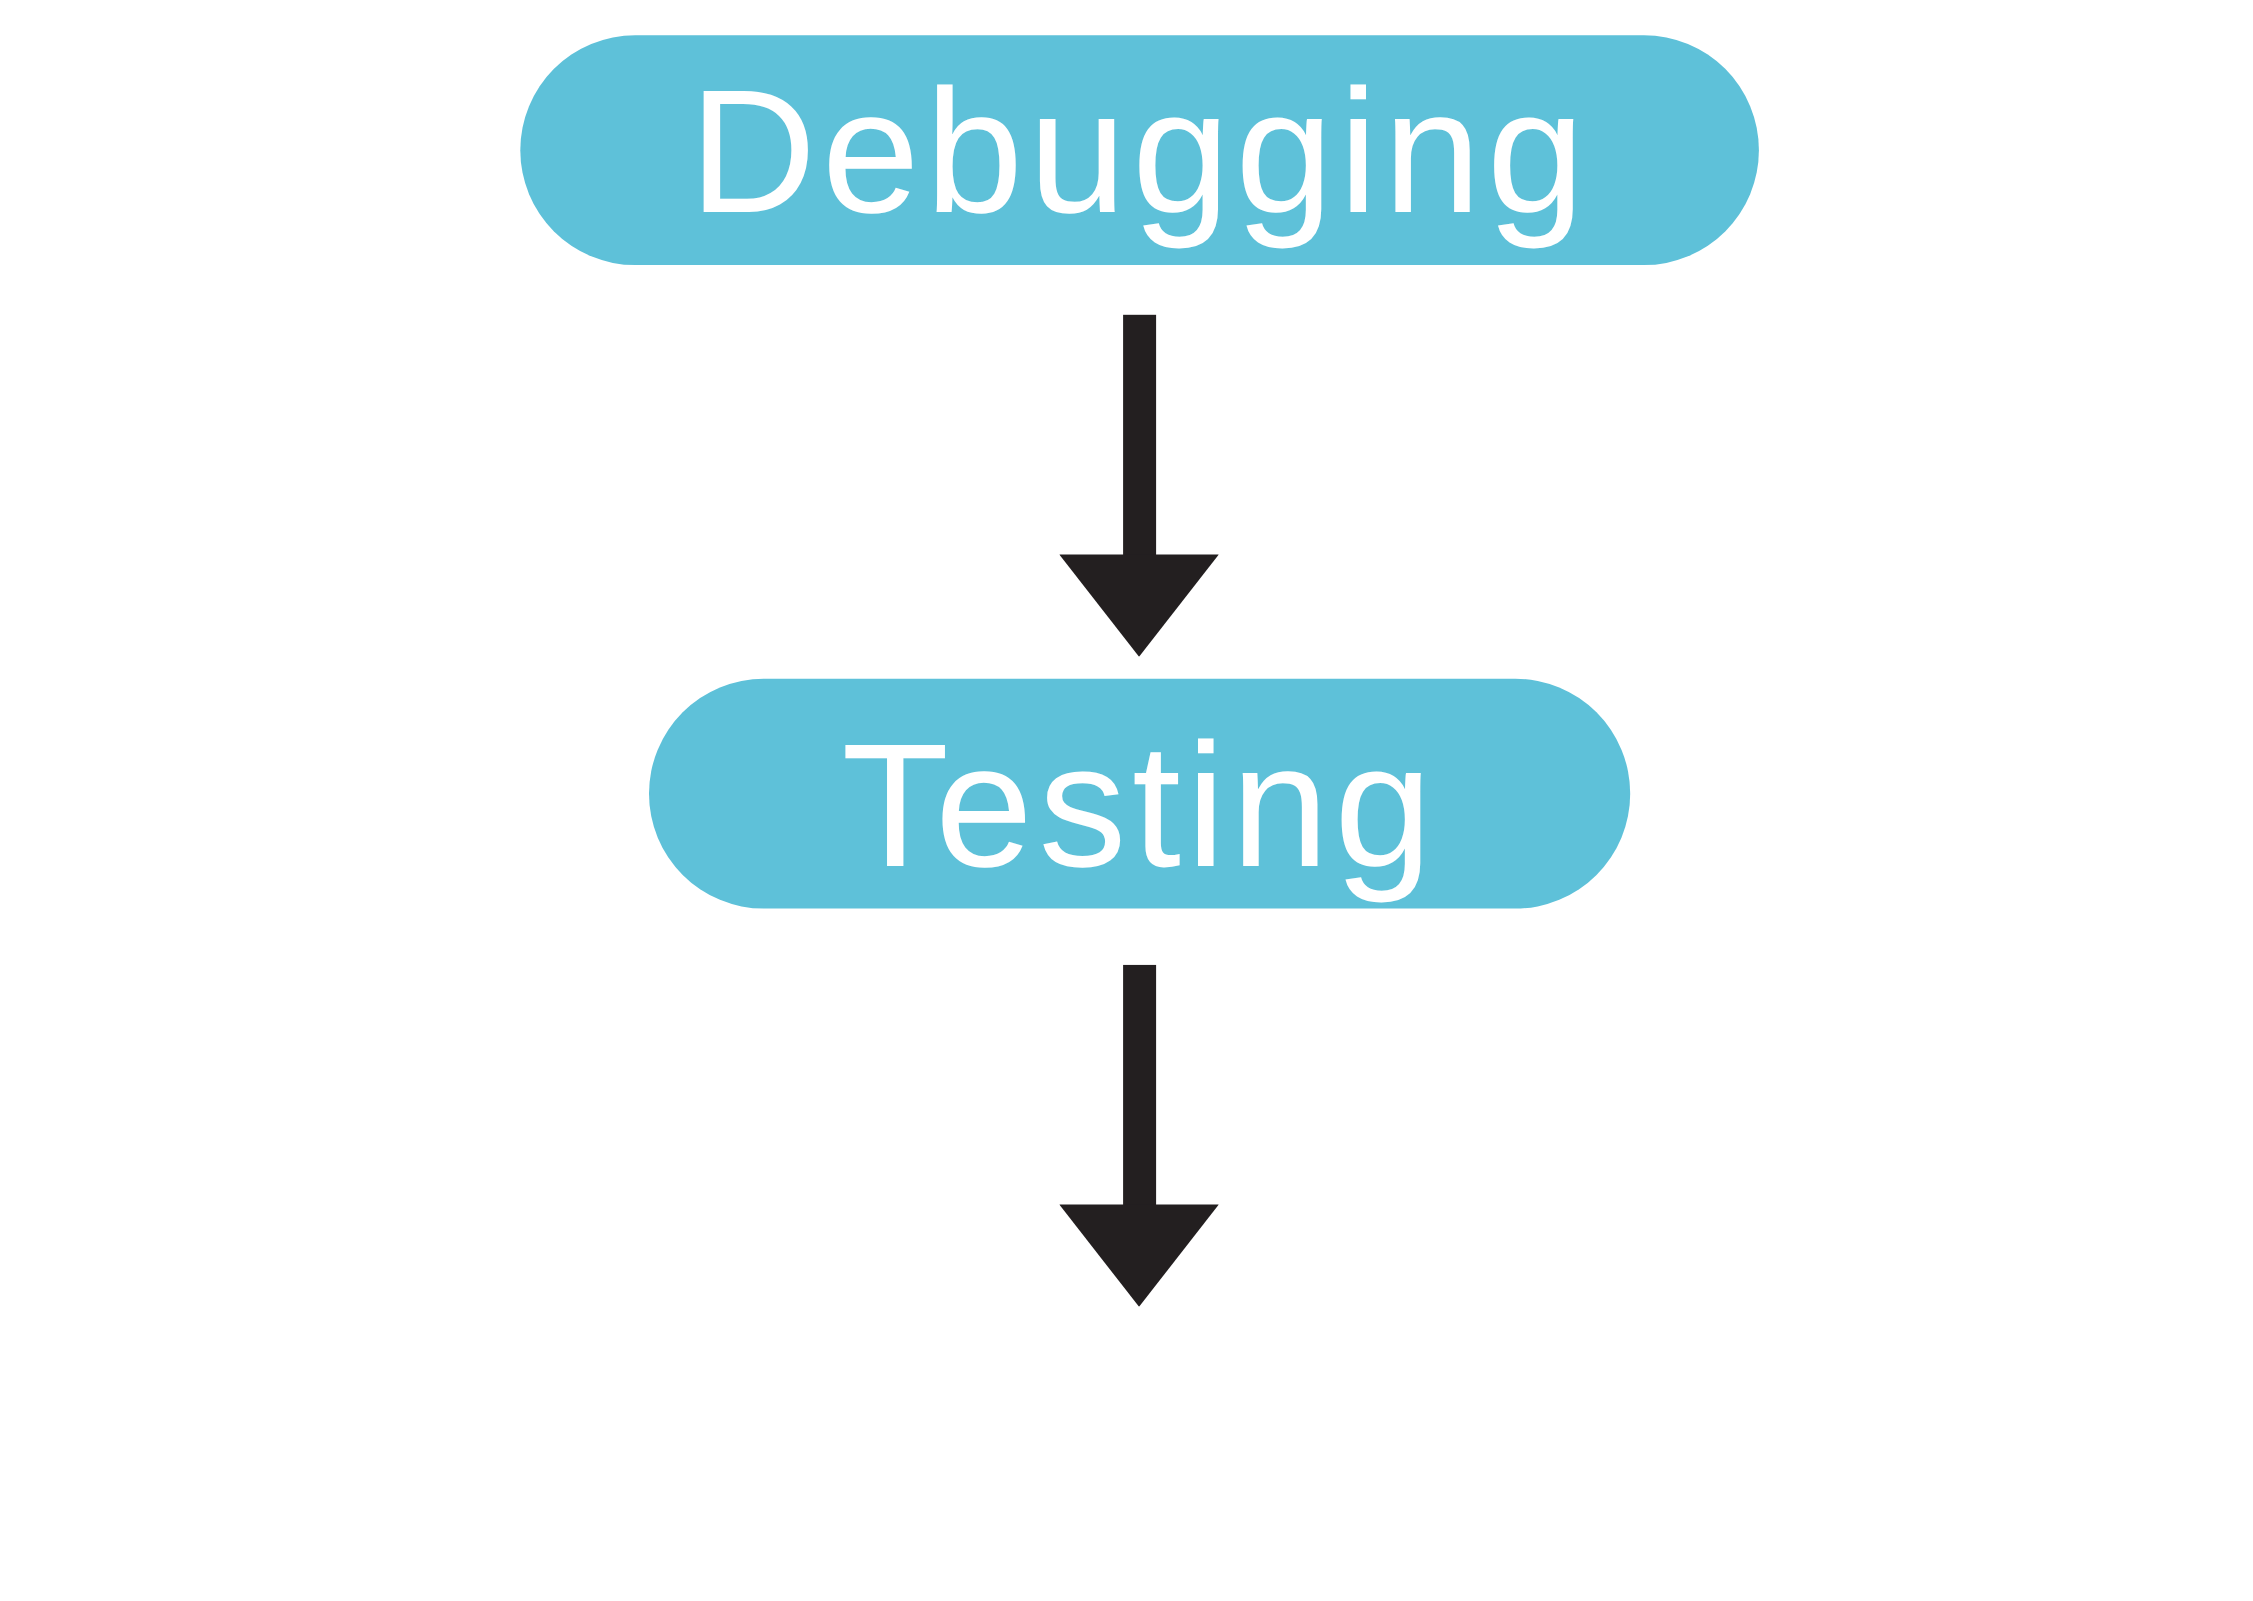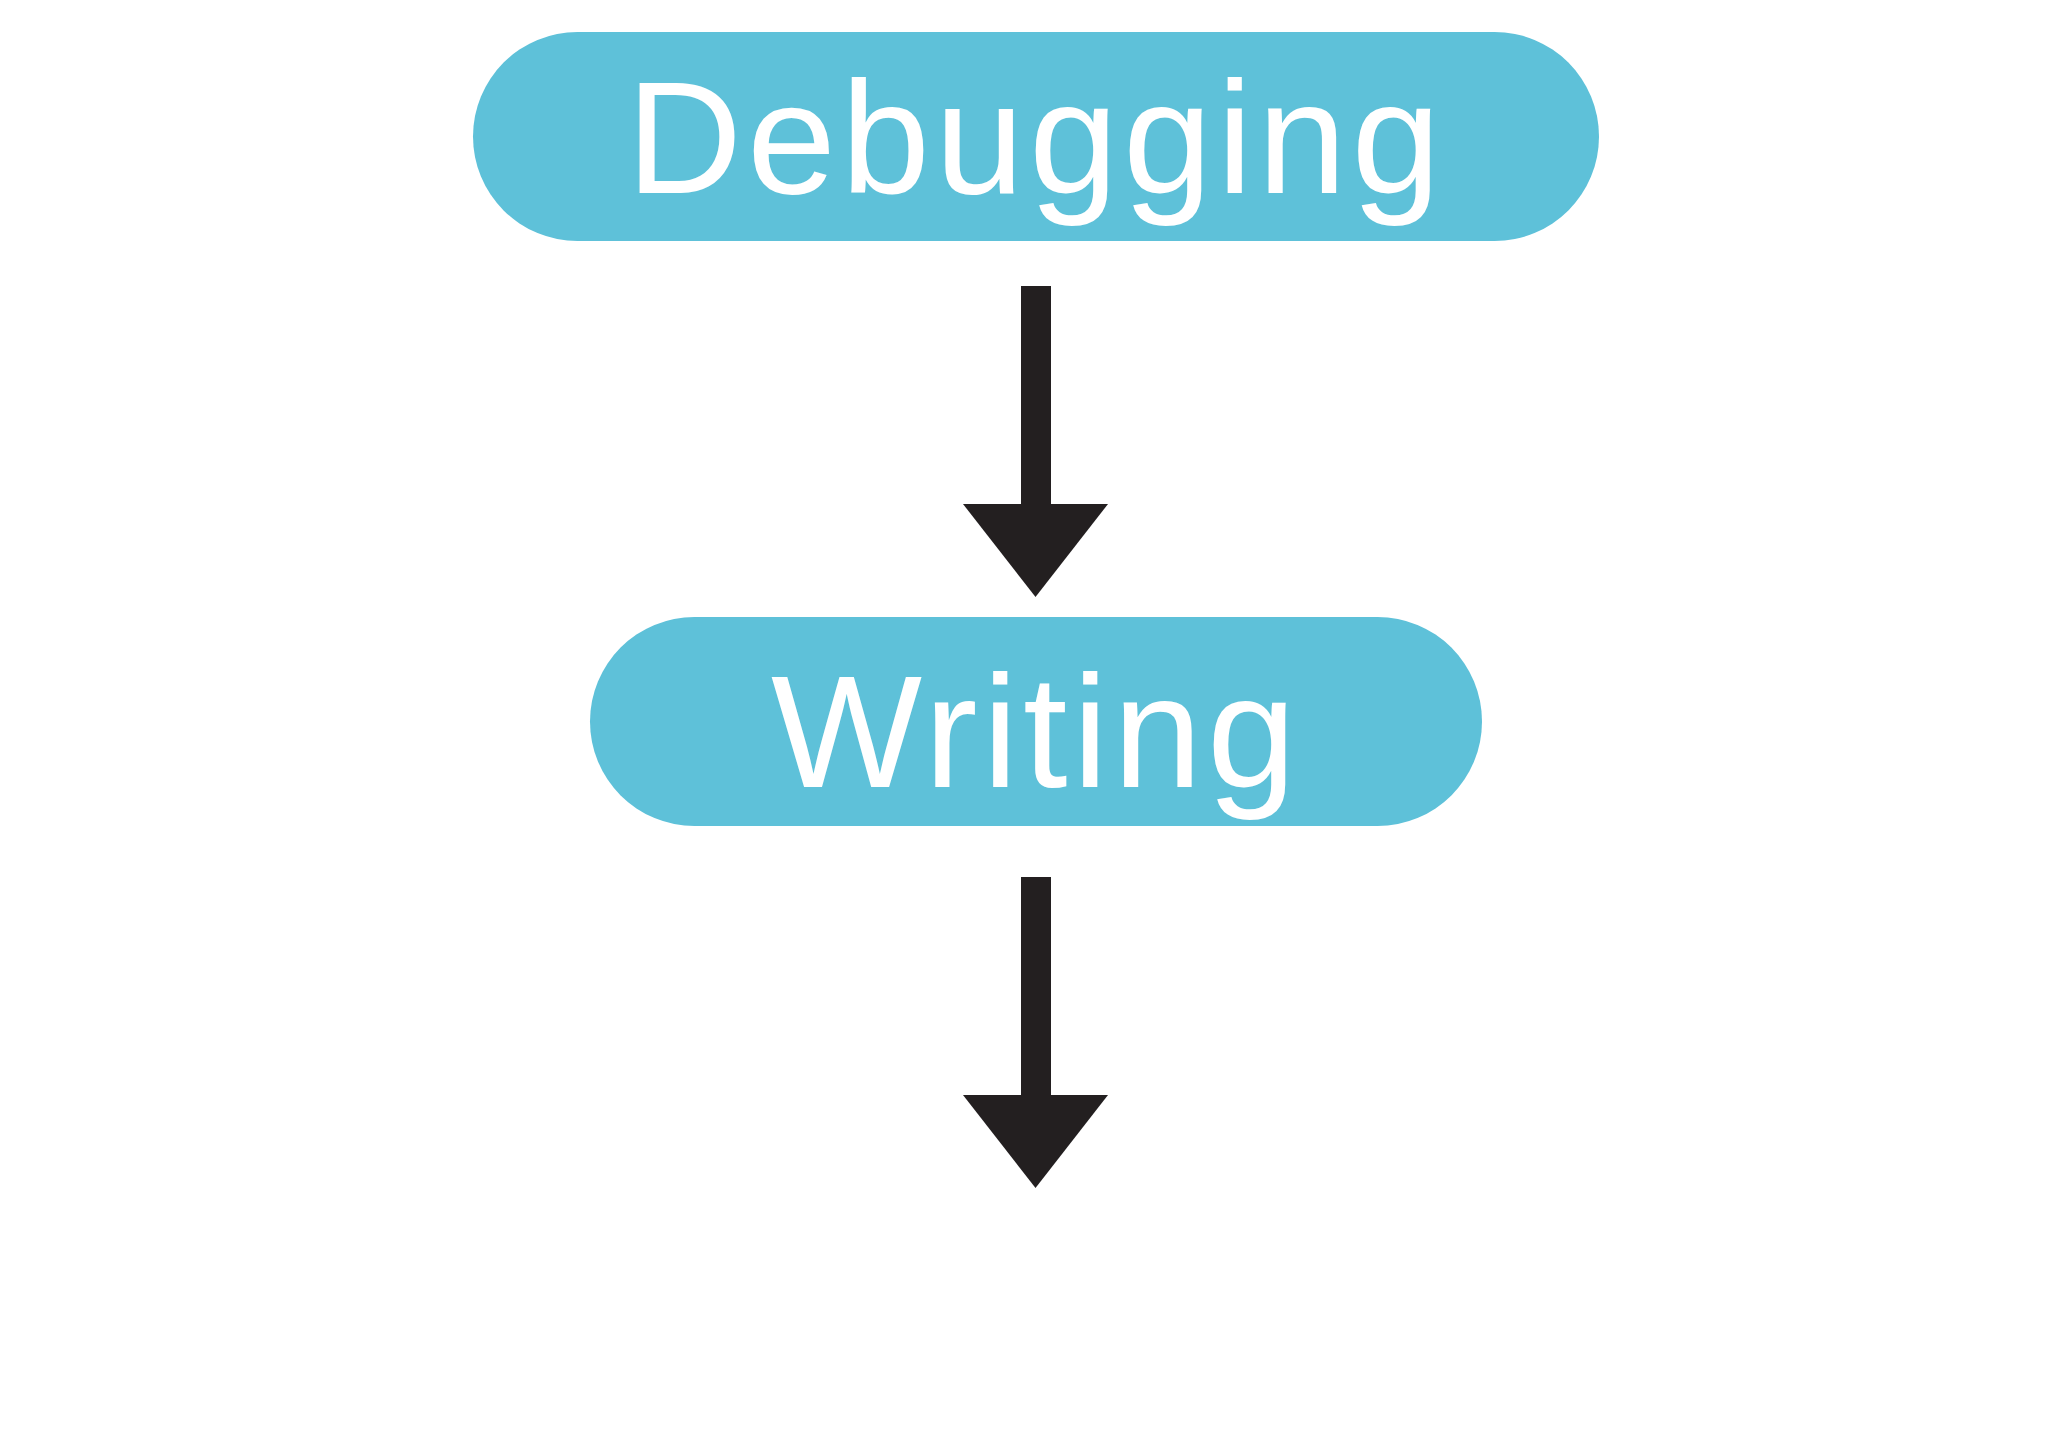--- a/index.html
+++ b/index.html
@@ -60,21 +60,21 @@
   <div class="pill" id="step-planning">
     <span class="pill-label">Debugging</span>
   </div>
 
   <svg class="arrow" id="arrow-1" viewBox="0 0 145 311">
     <rect x="58" y="0" width="30" height="219" fill="#231F20"></rect>
     <polygon points="0,218 145,218 72.5,311" fill="#231F20"></polygon>
   </svg>
 
   <div class="pill" id="step-writing">
-    <span class="pill-label">Writing</span>
+    <span class="pill-label">Testing</span>
   </div>
 
   <svg class="arrow" id="arrow-2" viewBox="0 0 145 311">
     <rect x="58" y="0" width="30" height="219" fill="#231F20"></rect>
     <polygon points="0,218 145,218 72.5,311" fill="#231F20"></polygon>
   </svg>
 
 
 </div>
 

